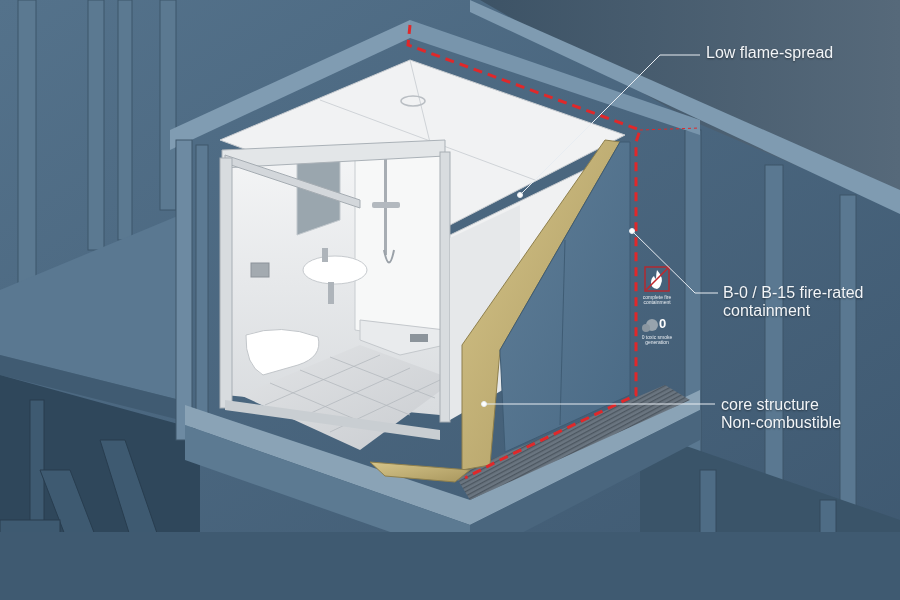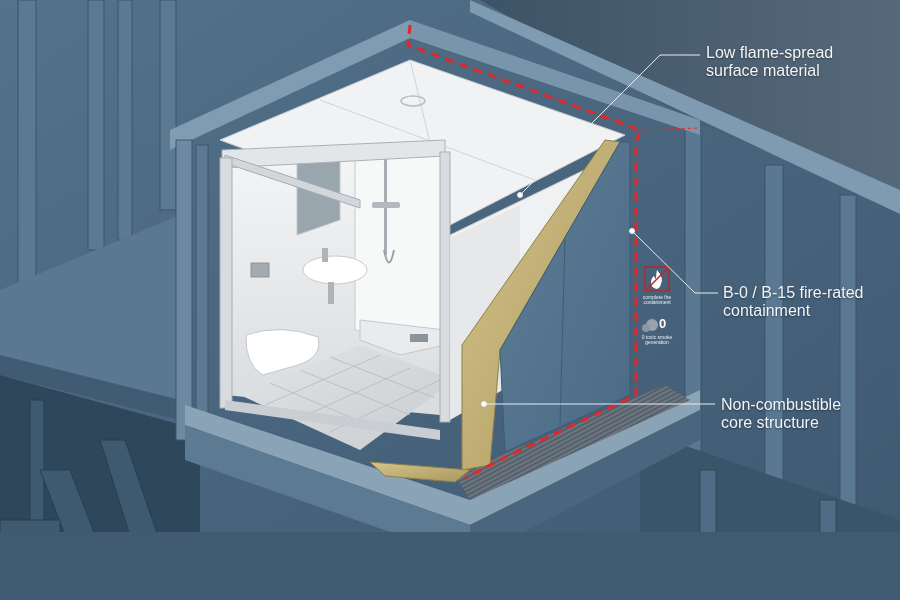--- a/index.html
+++ b/index.html
@@ -161,29 +161,28 @@
       <circle cx="520" cy="195" r="2.5" fill="#ffffff"></circle>
       <polyline points="632,231 695,293 718,293"></polyline>
       <circle cx="632" cy="231" r="2.5" fill="#ffffff"></circle>
       <polyline points="484,404 715,404"></polyline>
       <circle cx="484" cy="404" r="2.5" fill="#ffffff"></circle>
     </g>
   </svg>
 
   <div class="callout-text" style="left:706px;top:44px;">
     <div>Low flame-spread</div>
-    <div>surface material</div>
   </div>
   <div class="callout-text" style="left:723px;top:284px;">
     <div>B-0 / B-15 fire-rated</div>
     <div>containment</div>
   </div>
   <div class="callout-text" style="left:721px;top:396px;">
+    <div>core structure</div>
     <div>Non-combustible</div>
-    <div>core structure</div>
   </div>
 
   <div class="badge-label" style="left:637px;top:295px;">
     <div>complete fire</div>
     <div>containment</div>
   </div>
   <div class="badge-zero" style="left:659px;top:316px;">0</div>
   <div class="badge-label" style="left:637px;top:335px;">
     <div>0 toxic smoke</div>
     <div>generation</div>

